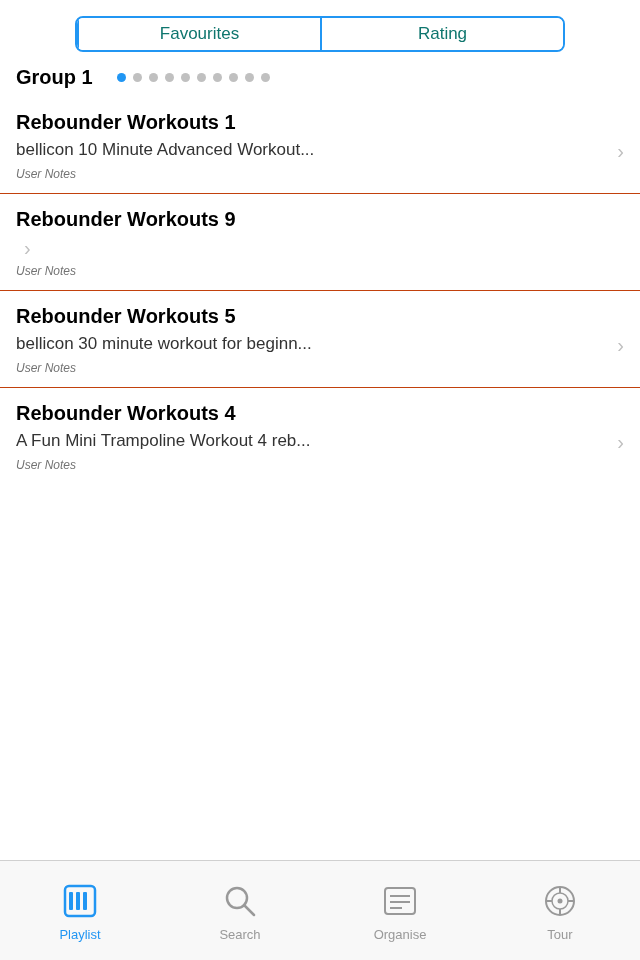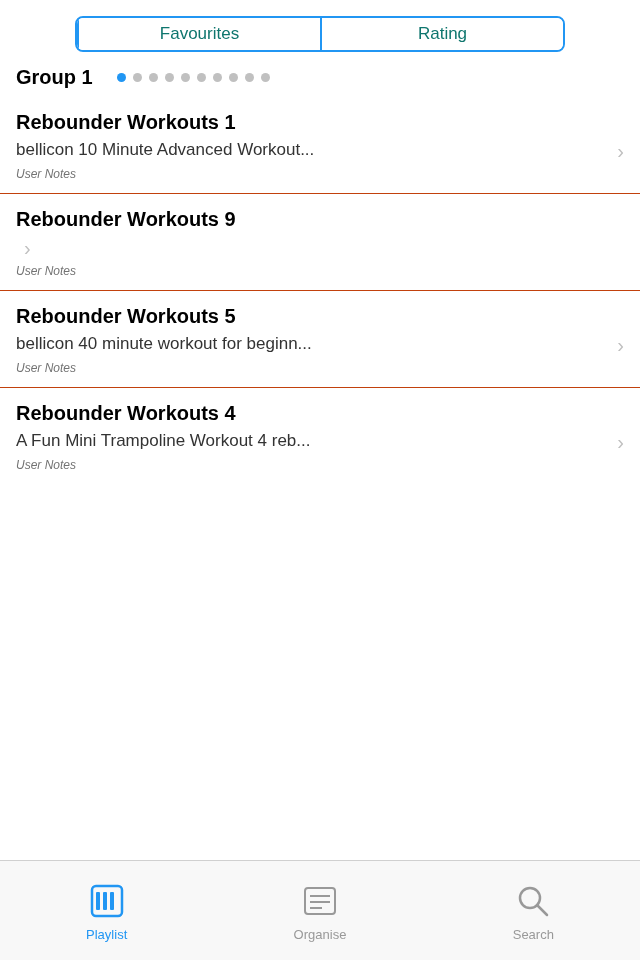--- a/index.html
+++ b/index.html
@@ -229,21 +229,21 @@
     <div class="workout-name">Rebounder Workouts 9</div>
     <div class="workout-row">
       <span class="chevron">›</span>
     </div>
     <div class="user-notes">User Notes</div>
   </div>
 
   <div class="workout-section">
     <div class="workout-name">Rebounder Workouts 5</div>
     <div class="workout-row">
-      <span class="workout-subtitle">bellicon 40 minute workout for beginn...</span>
+      <span class="workout-subtitle">bellicon 30 minute workout for beginn...</span>
       <span class="chevron">›</span>
     </div>
     <div class="user-notes">User Notes</div>
   </div>
 
   <div class="workout-section">
     <div class="workout-name">Rebounder Workouts 4</div>
     <div class="workout-row">
       <span class="workout-subtitle">A Fun Mini Trampoline Workout  4 reb...</span>
       <span class="chevron">›</span>
@@ -264,33 +264,47 @@
         <rect x="14" y="9" width="4" height="18" rx="1" fill="#2196F3"></rect>
         <rect x="21" y="9" width="4" height="18" rx="1" fill="#2196F3"></rect>
       </svg>
     </div>
     <span class="tab-label active">Playlist</span>
   </div>
 
   <div class="tab-item">
     <div class="tab-icon">
       <svg viewBox="0 0 36 36" fill="none" xmlns="http://www.w3.org/2000/svg">
+        <circle cx="15" cy="15" r="10" stroke="#999999" stroke-width="2.5" fill="none"></circle>
+        <line x1="22" y1="22" x2="32" y2="32" stroke="#999999" stroke-width="2.5" stroke-linecap="round"></line>
+      </svg>
+    </div>
+    <span class="tab-label">Search</span>
+  </div>
+
+  <div class="tab-item">
+    <div class="tab-icon">
+      <svg viewBox="0 0 36 36" fill="none" xmlns="http://www.w3.org/2000/svg">
         <rect x="3" y="5" width="30" height="26" rx="3" stroke="#999999" stroke-width="2" fill="none"></rect>
         <line x1="8" y1="13" x2="28" y2="13" stroke="#999999" stroke-width="2"></line>
         <line x1="8" y1="19" x2="28" y2="19" stroke="#999999" stroke-width="2"></line>
         <line x1="8" y1="25" x2="20" y2="25" stroke="#999999" stroke-width="2"></line>
       </svg>
     </div>
     <span class="tab-label">Organise</span>
   </div>
 
   <div class="tab-item">
     <div class="tab-icon">
       <svg viewBox="0 0 36 36" fill="none" xmlns="http://www.w3.org/2000/svg">
-        <circle cx="15" cy="15" r="10" stroke="#999999" stroke-width="2.5" fill="none"></circle>
-        <line x1="22" y1="22" x2="32" y2="32" stroke="#999999" stroke-width="2.5" stroke-linecap="round"></line>
+        <circle cx="18" cy="18" r="14" stroke="#999999" stroke-width="2" fill="none"></circle>
+        <circle cx="18" cy="18" r="8" stroke="#999999" stroke-width="1.5" fill="none"></circle>
+        <line x1="18" y1="4" x2="18" y2="10" stroke="#999999" stroke-width="2"></line>
+        <line x1="18" y1="26" x2="18" y2="32" stroke="#999999" stroke-width="2"></line>
+        <line x1="4" y1="18" x2="10" y2="18" stroke="#999999" stroke-width="2"></line>
+        <line x1="26" y1="18" x2="32" y2="18" stroke="#999999" stroke-width="2"></line>
+        <circle cx="18" cy="18" r="2.5" fill="#999999"></circle>
       </svg>
     </div>
-    <span class="tab-label">Search</span>
-  </div>
-
+    <span class="tab-label">Tour</span>
+  </div>
 
 </div>
 
 </body></html>

